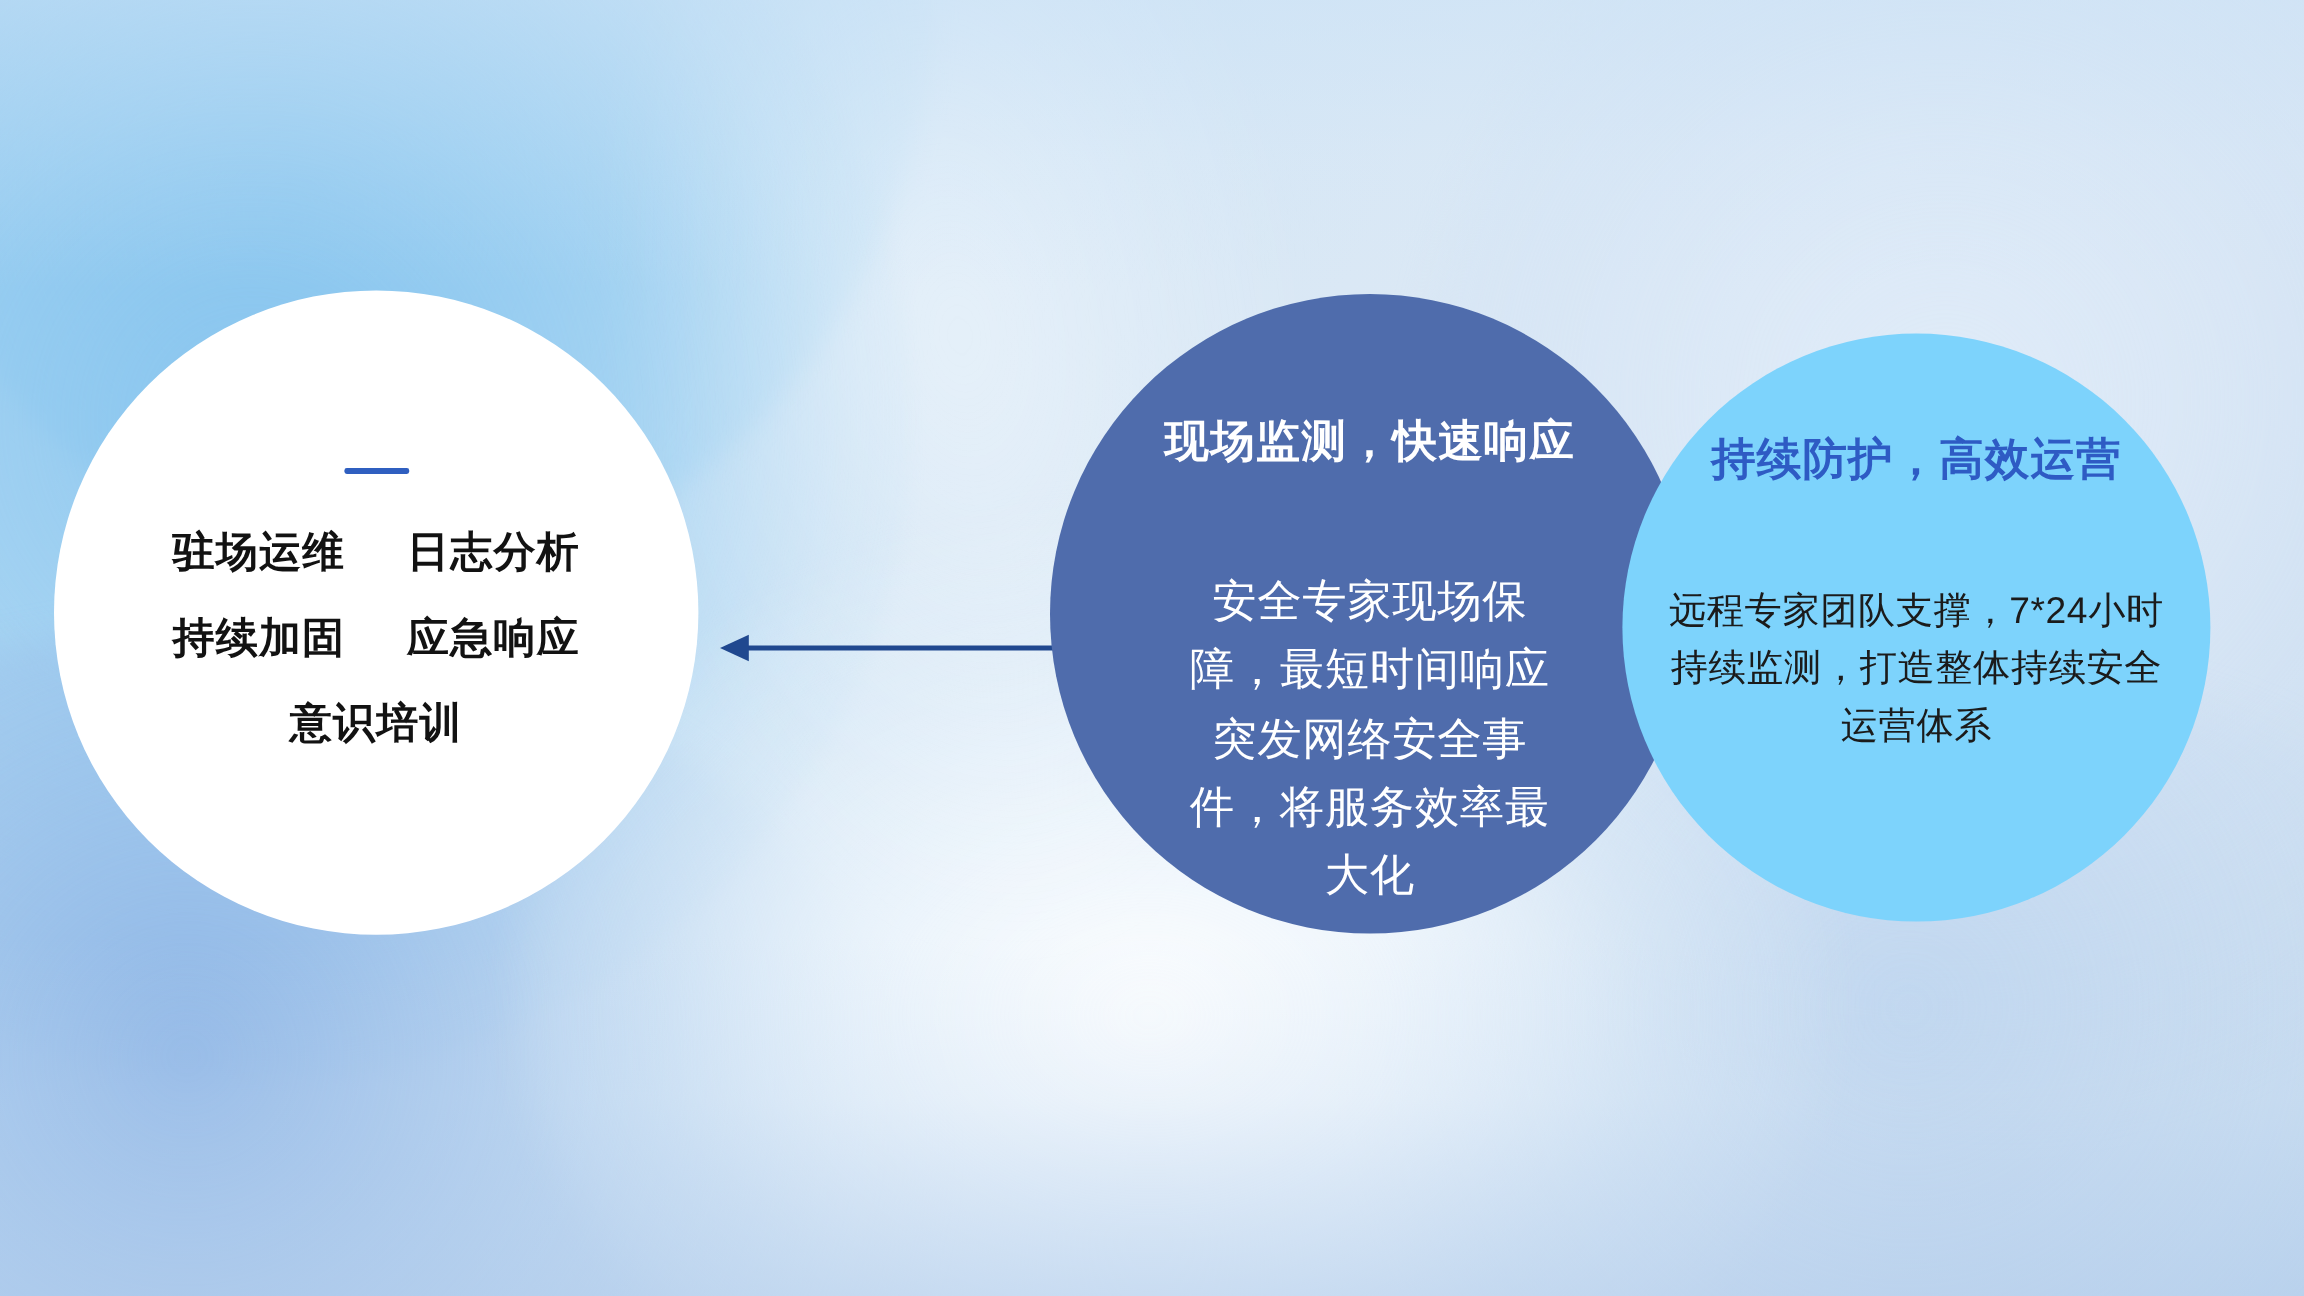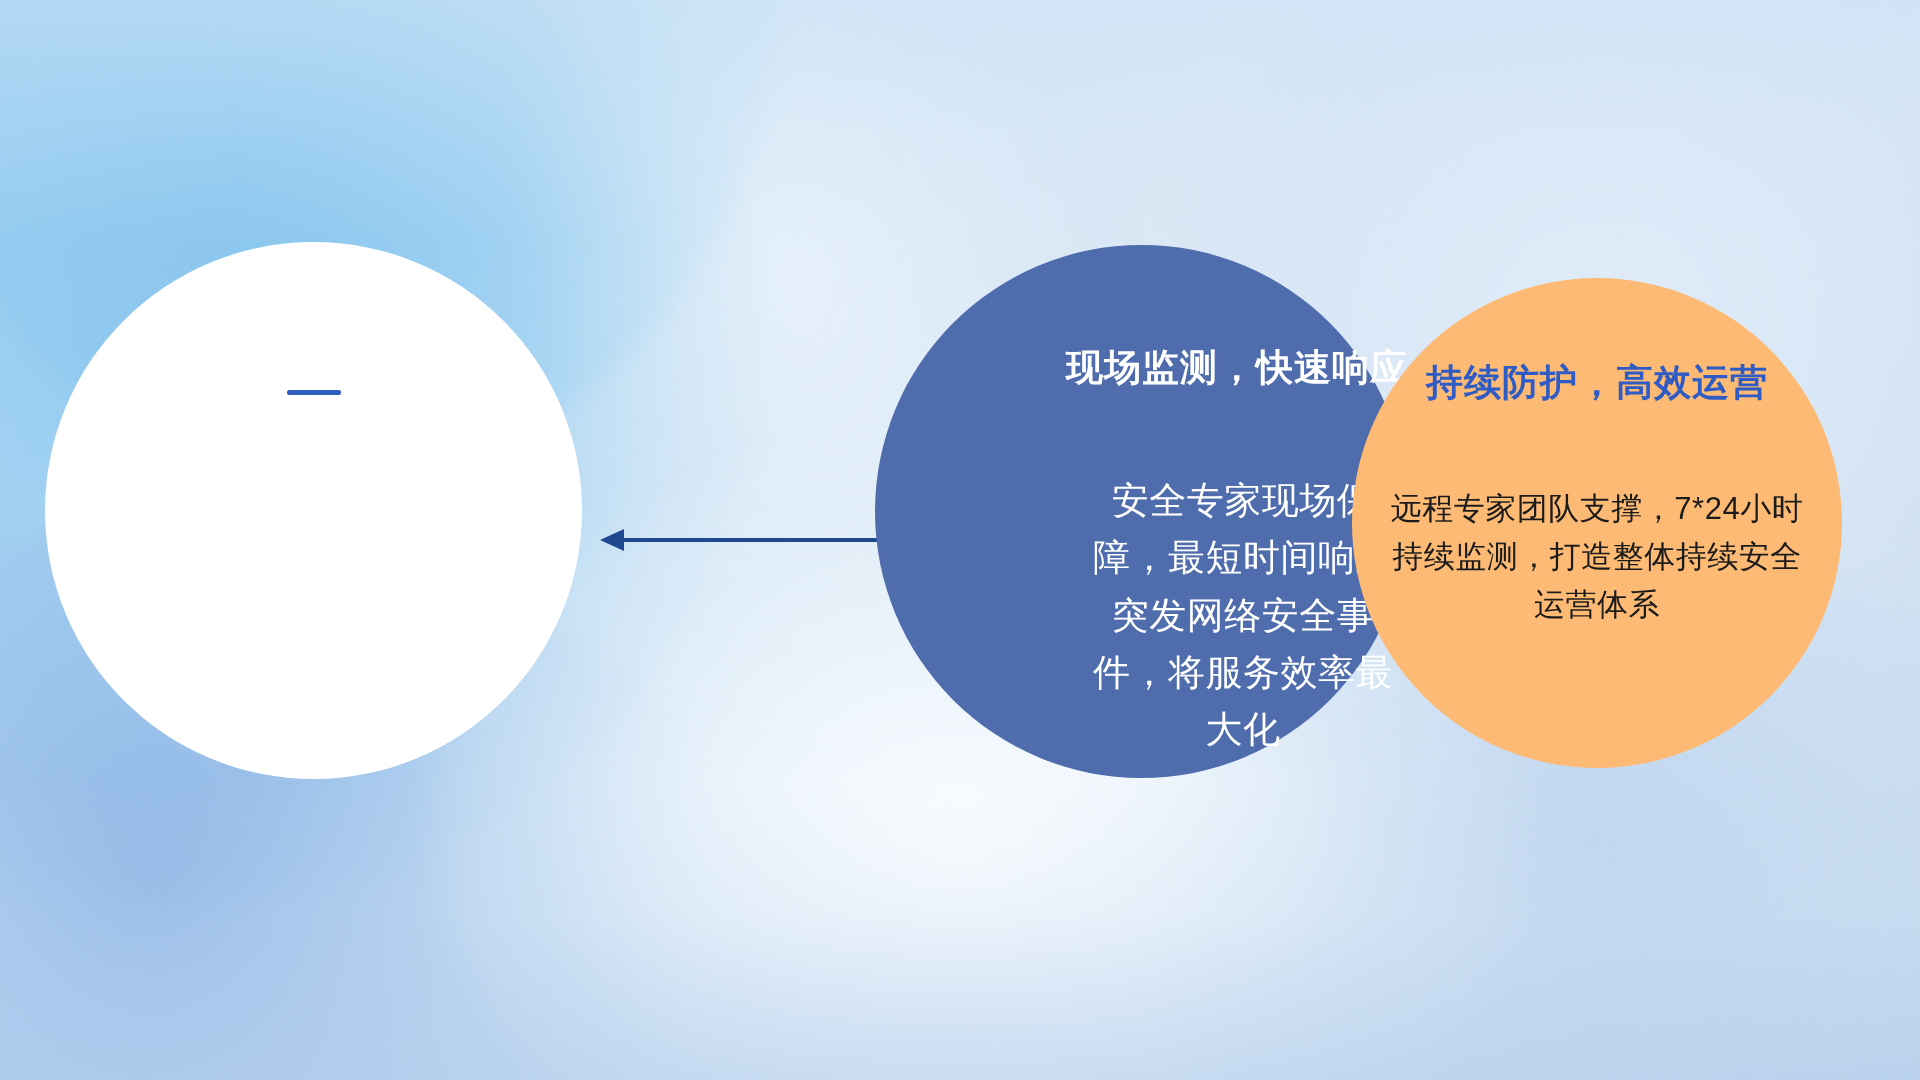--- a/index.html
+++ b/index.html
@@ -195,21 +195,21 @@
   .left-line .gap { display: inline-block; width: 30px; }
 
   #circle-middle {
     left: 875px;
     top: 245px;
     width: 533px;
     height: 533px;
     background: #4f6cac;
     display: flex;
     flex-direction: column;
-    align-items: flex-end;
+    align-items: center;
     padding-top: 104px;
     z-index: 2;
   }
   #circle-middle .c-title {
     font-size: 37px;
     font-weight: bold;
     color: #ffffff;
     letter-spacing: 1px;
     white-space: nowrap;
     line-height: 1;
@@ -222,21 +222,21 @@
     line-height: 1.55;
     color: #ffffff;
     letter-spacing: 0.5px;
   }
 
   #circle-right {
     left: 1352px;
     top: 278px;
     width: 490px;
     height: 490px;
-    background: #fdba74;
+    background: #7dd3fc;
     display: flex;
     flex-direction: column;
     align-items: center;
     padding-top: 86px;
     z-index: 3;
   }
   #circle-right .c-title {
     font-size: 37px;
     font-weight: bold;
     color: #2e5bc4;
@@ -282,20 +282,35 @@
 
   <div id="flow-arrow">
     <svg width="284" height="56" viewBox="0 0 284 56" xmlns="http://www.w3.org/2000/svg">
       <line x1="284" y1="28" x2="22" y2="28" stroke="#20488f" stroke-width="4"></line>
       <polygon points="2,28 26,17 26,39" fill="#20488f"></polygon>
     </svg>
   </div>
 
   <div id="circle-left" class="circle">
     <div class="left-dash"></div>
+    <div class="left-lines">
+      <div class="left-line">
+        <span>驻场运维</span>
+        <span class="gap"></span>
+        <span>日志分析</span>
+      </div>
+      <div class="left-line">
+        <span>持续加固</span>
+        <span class="gap"></span>
+        <span>应急响应</span>
+      </div>
+      <div class="left-line">
+        <span>意识培训</span>
+      </div>
+    </div>
   </div>
 
   <div id="circle-middle" class="circle">
     <div class="c-title">现场监测，快速响应</div>
     <div class="c-body">安全专家现场保障，最短时间响应突发网络安全事件，将服务效率最大化</div>
   </div>
 
   <div id="circle-right" class="circle">
     <div class="c-title">持续防护，高效运营</div>
     <div class="c-body">远程专家团队支撑，7*24小时持续监测，打造整体持续安全运营体系</div>

